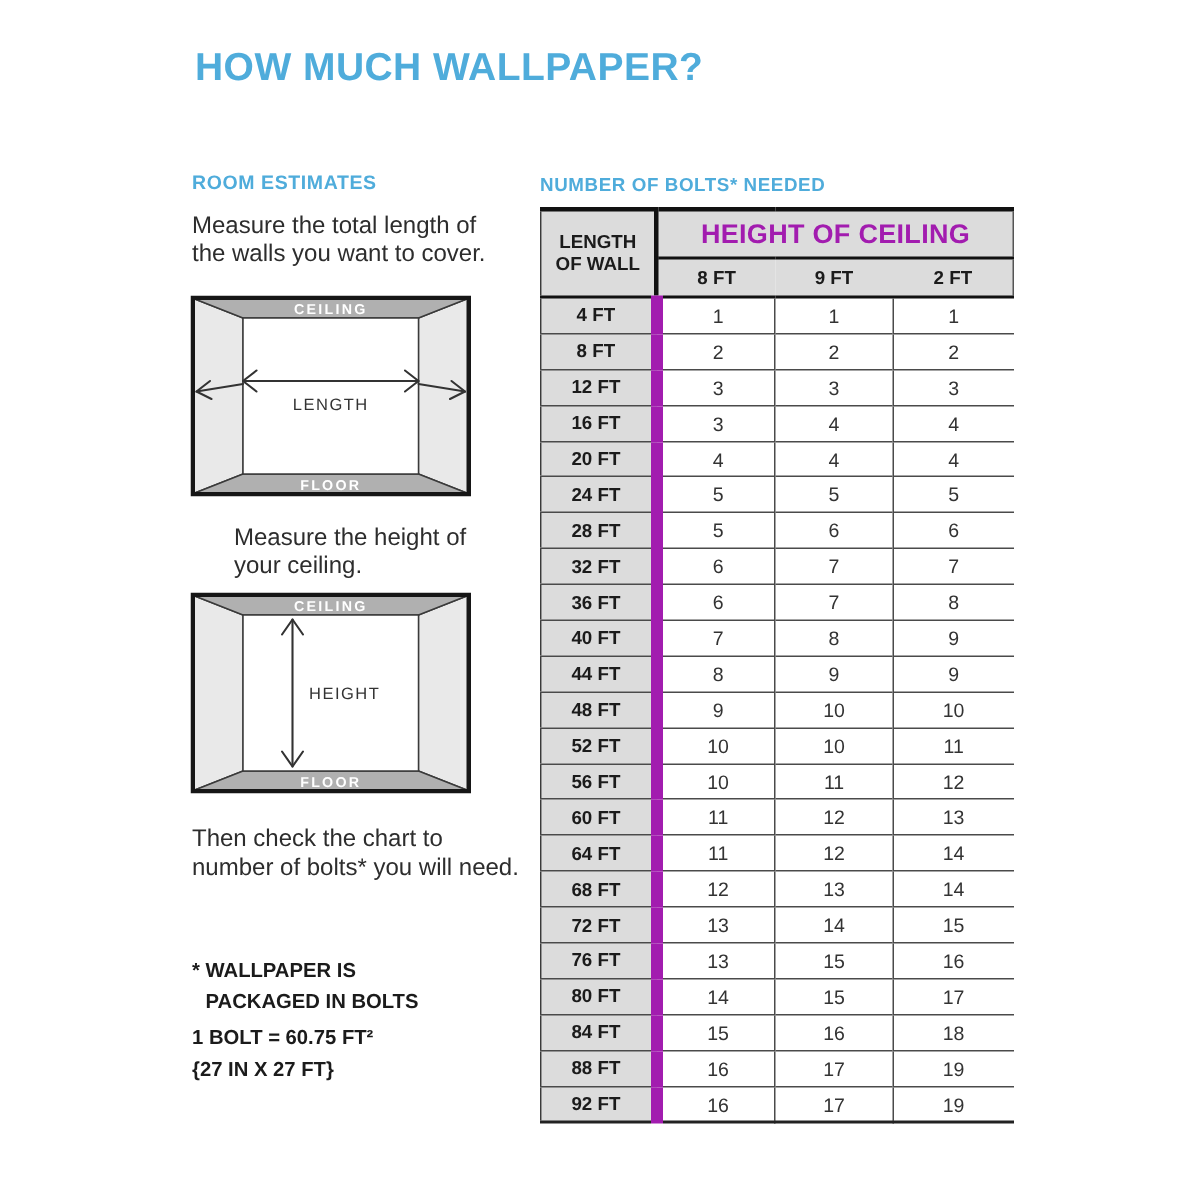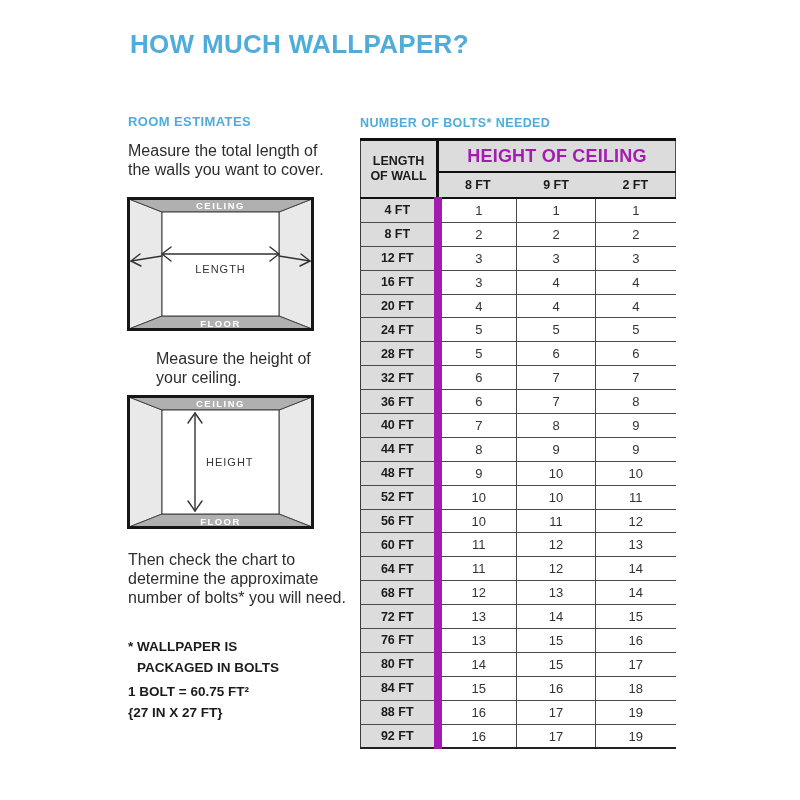--- a/index.html
+++ b/index.html
@@ -131,21 +131,20 @@
       <path d="M61,28 L68,18 L75,28"></path>
       <path d="M61,106 L68,116 L75,106"></path>
     </g>
     <text class="bandtext" x="93.5" y="12">CEILING</text>
     <text class="bandtext" x="93.5" y="129.5">FLOOR</text>
     <text class="measuretext" x="79" y="71" text-anchor="start">HEIGHT</text>
   </svg>
 
   <div class="para" style="left:128px; top:550px;">
     <div>Then check the chart to</div>
-    <div>determine the approximate</div>
     <div>number of bolts* you will need.</div>
   </div>
 
   <div class="bold-note" style="left:128px; top:636px;">
     <div>* WALLPAPER IS</div>
     <div class="indent">PACKAGED IN BOLTS</div>
   </div>
 
   <div class="bold-note" style="left:128px; top:681px;">
     <div>1 BOLT = 60.75 FT²</div>

